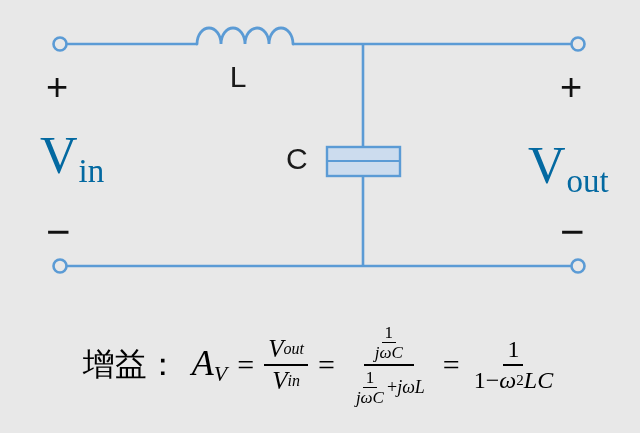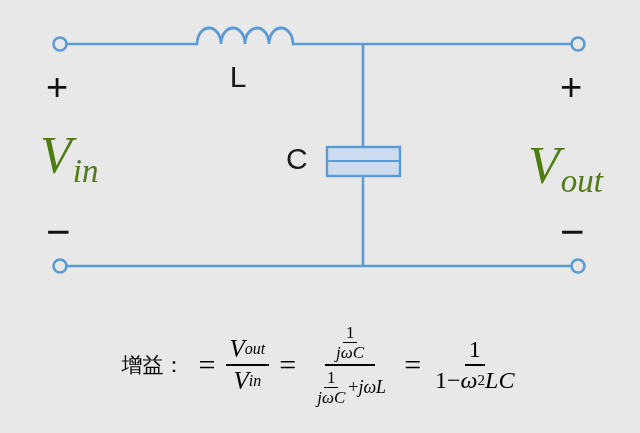--- a/index.html
+++ b/index.html
@@ -12,30 +12,30 @@
   }
   .circuit-svg{position:absolute;left:0;top:0;}
   .abs{position:absolute;color:#000;}
   
   .comp-label{font-family:"Liberation Sans",sans-serif;font-size:30px;color:#1a1a1a;}
   
   .pol{font-family:"Liberation Sans",sans-serif;color:#111;}
   .plus{font-size:38px;}
   .minus{font-size:42px;}
   
-  .vlabel{font-family:"Liberation Serif","DejaVu Serif",serif;font-style:italic;color:#4d7c0f;white-space:nowrap;}
+  .vlabel{font-family:"Liberation Serif","DejaVu Serif",serif;color:#0369a1;white-space:nowrap;}
   .vbase{font-size:52px;}
   .vsub{font-size:33px;position:relative;top:9px;left:1px;}
   
   .formula{
     position:absolute;left:0;top:305px;width:640px;height:120px;
     display:flex;align-items:center;justify-content:center;gap:9px;
     font-family:"Liberation Serif","DejaVu Serif",serif;color:#000;
   }
-  .gain-label{font-family:"Liberation Sans",sans-serif;font-size:21px;margin-right:4px;}
+  .gain-label{font-family:"Liberation Sans",sans-serif;font-size:32px;margin-right:4px;}
   .it{font-style:italic;}
   .upright{font-style:normal;}
   .av{font-size:36px;}
   .av .sub{font-size:22px;vertical-align:-0.28em;}
   .eq{font-size:30px;font-style:normal;padding:0 1px;}
   .frac{display:inline-flex;flex-direction:column;align-items:center;vertical-align:middle;}
   .frac > .num,.frac > .den{
     display:inline-flex;align-items:center;justify-content:center;
     padding:1px 4px;line-height:1.12;white-space:nowrap;
   }
@@ -90,20 +90,21 @@
   <div class="abs vlabel" style="left:40px;top:126px;">
     <span class="vbase">V</span><span class="vsub">in</span>
   </div>
   <div class="abs vlabel" style="left:528px;top:130px;margin-top:6px;">
     <span class="vbase">V</span><span class="vsub">out</span>
   </div>
 
   <div class="formula">
     <span class="gain-label">增益：</span>
 
+    <span class="av it"><span>A</span><span class="sub">V</span></span>
 
     <span class="eq">=</span>
 
     <span class="frac frac-vv">
       <span class="num it">
           <span>V</span>
           <span class="sub">out</span>
         </span>
       <span class="den it">
           <span>V</span>

